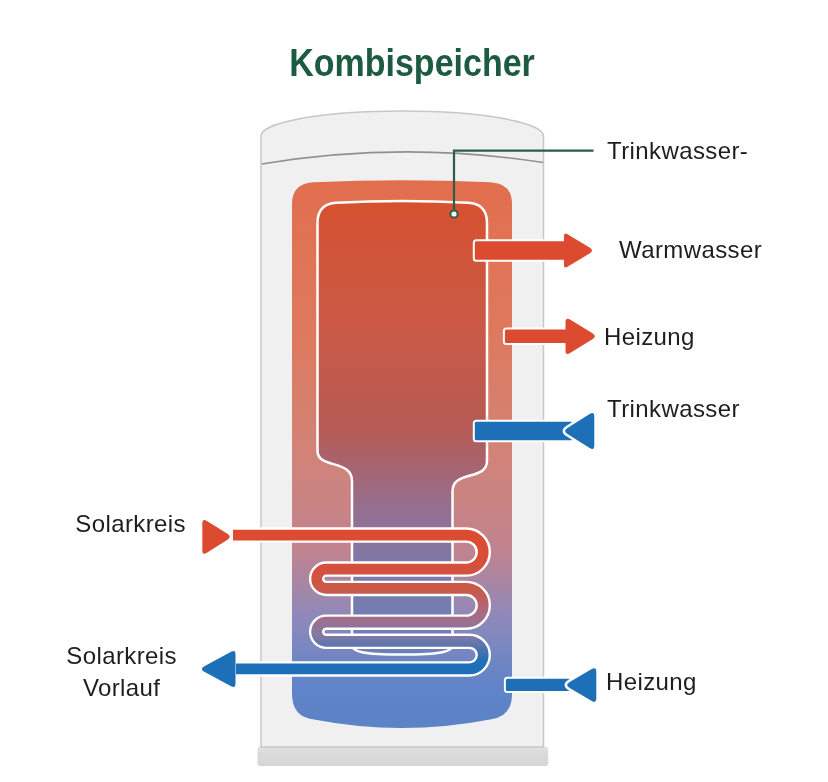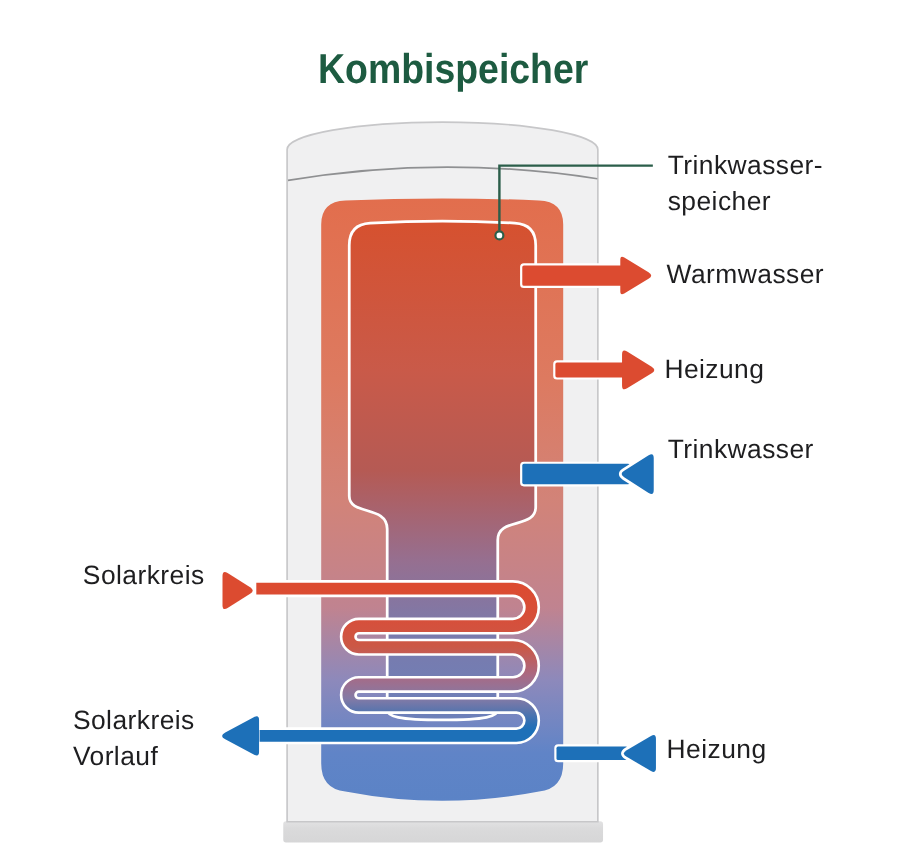--- a/index.html
+++ b/index.html
@@ -3,23 +3,23 @@
 <meta charset="utf-8">
 <style>
   html,body{margin:0;padding:0;background:#ffffff;}
   .stage{position:relative;width:828px;height:782px;background:#ffffff;overflow:hidden;
          font-family:"Liberation Sans",sans-serif;}
   .diagram-svg{position:absolute;left:0;top:0;}
   .title{position:absolute;left:-2px;top:42px;width:828px;text-align:center;
          font-size:38px;font-weight:bold;letter-spacing:0;color:#1d5b41;line-height:42px;
          transform:scaleX(0.895);transform-origin:50% 50%;}
   .lbl{position:absolute;font-size:24px;color:#1e1e20;letter-spacing:0.4px;line-height:33px;white-space:pre;}
-  .lbl.right-align{text-align:left;}
+  .lbl.right-align{text-align:center;}
   #lbl-callout{left:607px;top:134px;}
-  #lbl-warmwasser{left:606px;top:233px;}
+  #lbl-warmwasser{left:619px;top:233px;}
   #lbl-heizung-top{left:604px;top:320px;}
   #lbl-trinkwasser{left:607px;top:392px;}
   #lbl-heizung-bottom{left:606px;top:665px;}
   #lbl-solar-ruecklauf{right:642px;top:507px;line-height:33px;}
   #lbl-solar-vorlauf{right:651px;top:640px;line-height:32px;}
 </style>
 </head>
 <body>
 
 <div class="stage">
@@ -121,21 +121,21 @@
     <path d="M 567.45 433.95 Q 562.80 431.00 567.45 428.05 L 589.69 413.93 Q 594.30 411.00 594.30 416.46 L 594.30 445.54 Q 594.30 451.00 589.69 448.07 Z" fill="#1d70b8"></path>
 
     <path d="M 505.90 680.20 Q 505.90 678.70 507.40 678.70 L 569.10 678.70 Q 570.60 678.70 570.60 680.20 L 570.60 689.50 Q 570.60 691.00 569.10 691.00 L 507.40 691.00 Q 505.90 691.00 505.90 689.50 Z" fill="#ffffff" stroke="#ffffff" stroke-width="4" stroke-linejoin="round"></path>
     <path d="M 505.90 680.20 Q 505.90 678.70 507.40 678.70 L 569.10 678.70 Q 570.60 678.70 570.60 680.20 L 570.60 689.50 Q 570.60 691.00 569.10 691.00 L 507.40 691.00 Q 505.90 691.00 505.90 689.50 Z" fill="#1d70b8"></path>
     <path d="M 569.70 688.03 Q 564.50 685.00 569.70 681.97 L 591.79 669.12 Q 596.30 666.50 596.30 671.72 L 596.30 698.28 Q 596.30 703.50 591.79 700.88 Z" fill="#ffffff" stroke="#ffffff" stroke-width="5" stroke-linejoin="round"></path>
     <path d="M 569.70 688.03 Q 564.50 685.00 569.70 681.97 L 591.79 669.12 Q 596.30 666.50 596.30 671.72 L 596.30 698.28 Q 596.30 703.50 591.79 700.88 Z" fill="#1d70b8"></path>
   </svg>
 
   <div class="title">Kombispeicher</div>
 
-  <div class="lbl" id="lbl-callout"><span>Trinkwasser-</span><br><span>speicher</span></div>
+  <div class="lbl" id="lbl-callout"><span>Trinkwasser-</span><br></div>
 
   <div class="lbl" id="lbl-warmwasser">Warmwasser</div>
   <div class="lbl" id="lbl-heizung-top">Heizung</div>
   <div class="lbl" id="lbl-trinkwasser">Trinkwasser</div>
   <div class="lbl" id="lbl-heizung-bottom">Heizung</div>
 
   <div class="lbl right-align" id="lbl-solar-ruecklauf"><span>Solarkreis</span><br></div>
   <div class="lbl right-align" id="lbl-solar-vorlauf"><span>Solarkreis</span><br><span>Vorlauf</span></div>
 
 </div>

